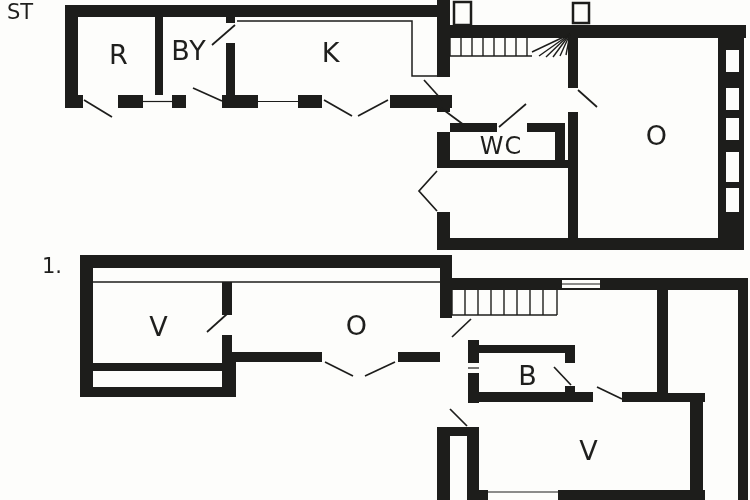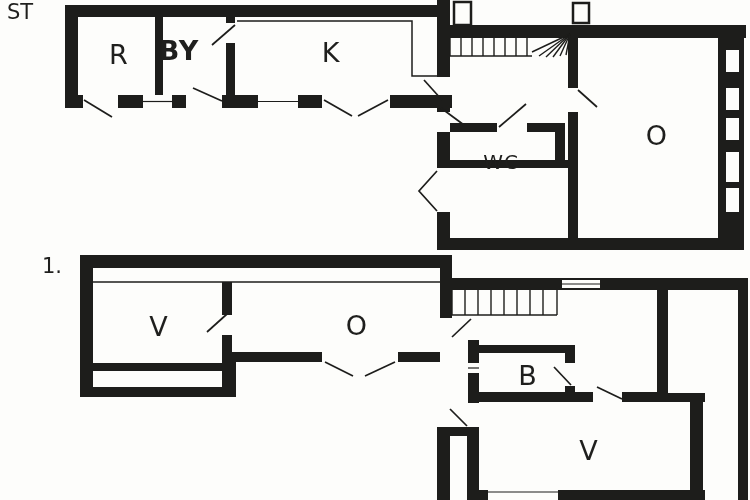--- a/index.html
+++ b/index.html
@@ -187,23 +187,23 @@
     <line class="door" x1="452" y1="337" x2="471" y2="319"></line>
     <line class="door" x1="450" y1="409" x2="467" y2="426"></line>
     <line class="door" x1="554" y1="367" x2="571" y2="385"></line>
     <line class="door" x1="622" y1="399" x2="597" y2="387"></line>
   </g>
 </svg>
 
 <div class="floor-label" style="left:7px;top:2px;">ST</div>
 
 <div class="room-label" style="left:119px;top:54px;">R</div>
-<div class="room-label" style="left:179px;top:50px;font-weight:bold;">BY</div>
+<div class="room-label" style="left:189px;top:50px;">BY</div>
 <div class="room-label" style="left:331px;top:52px;">K</div>
-<div class="room-label" style="left:501px;top:162px;font-size:20px;">WC</div>
+<div class="room-label" style="left:501px;top:146px;font-size:24px;">WC</div>
 <div class="room-label" style="left:657px;top:135px;">O</div>
 
 <div class="floor-label" style="left:42px;top:256px;">1.</div>
 
 <div class="room-label" style="left:159px;top:326px;">V</div>
 <div class="room-label" style="left:357px;top:325px;">O</div>
 <div class="room-label" style="left:528px;top:375px;">B</div>
 <div class="room-label" style="left:589px;top:450px;">V</div>
 
 </body></html>

